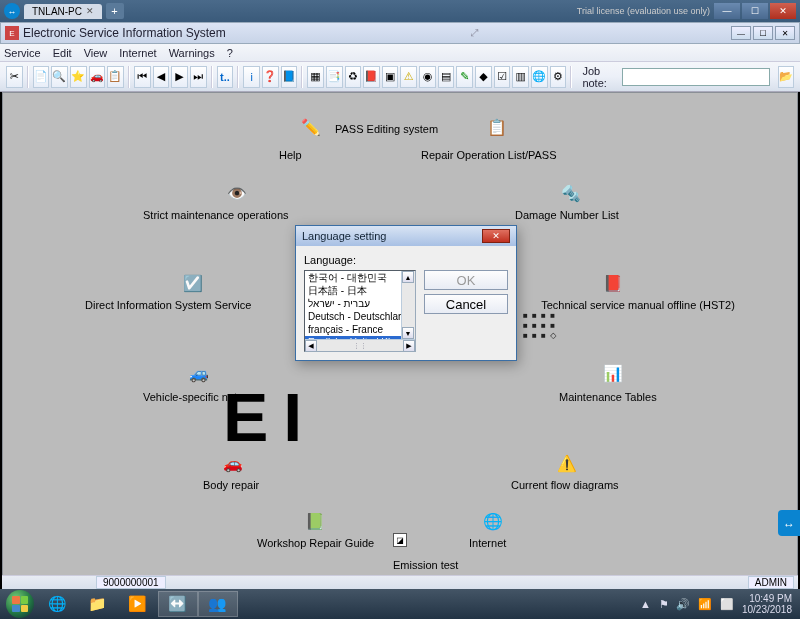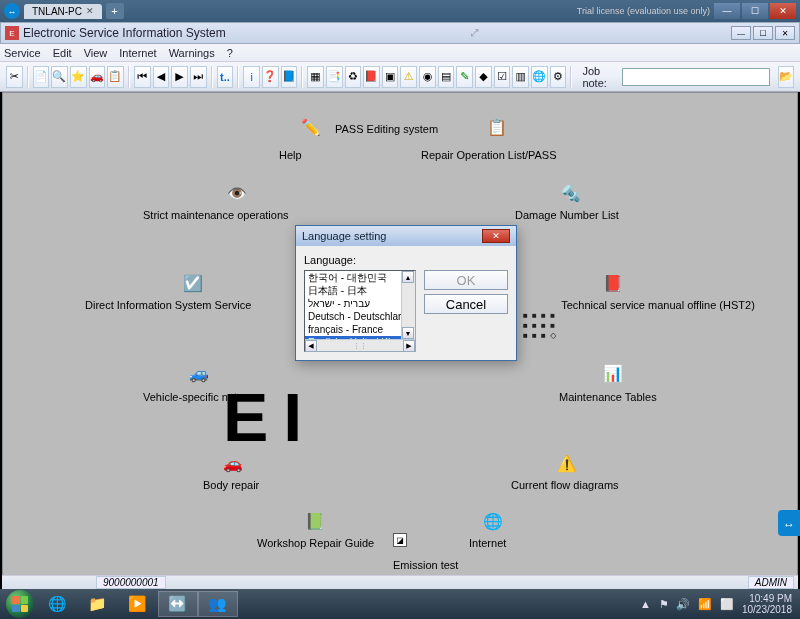--- a/index.html
+++ b/index.html
@@ -36,21 +36,21 @@
   .workspace { position: absolute; top: 92px; left: 2px; right: 2px; bottom: 42px; background: #bbb; border: 1px solid #8a8f96; }
   .wk-item { position: absolute; text-align: center; font-size: 11px; color: #000; }
   .wk-item .ico { width: 24px; height: 24px; margin: 0 auto 2px; display:flex; align-items:center; justify-content:center; font-size: 16px; }
   .wk-label { white-space: nowrap; }
 
   .big-e { position:absolute; left:220px; top:285px; font-family: Arial Black, sans-serif; font-weight: 900; font-size: 68px; color:#000; letter-spacing: -2px;}
 
   .patterns { position:absolute; left:520px; top:295px; font-size: 8px; line-height: 10px; color:#222; letter-spacing: 1px;}
 
   .status-bar { position:absolute; left:2px; right:2px; bottom: 30px; height: 14px; background: linear-gradient(#e8ecf4,#d8e0ec); border-top:1px solid #ccd; display:flex; align-items:center; font-size: 10px; padding: 0 4px;}
-  .status-cell { border:1px solid #bcd; padding: 0 6px; background:#eef;font-style:italic; }
+  .status-cell { border:1px solid #bcd; padding: 0 6px; background:#eef; }
   .status-right { margin-left:auto; }
 
   .dialog { position: absolute; left: 295px; top: 225px; width: 222px; background: #efefef; border: 1px solid #3a6ea5; box-shadow: 2px 4px 12px rgba(0,0,0,.3); }
   .dlg-title { height: 20px; background: linear-gradient(#d8e4f4,#a8c0e4); display:flex; align-items:center; padding: 0 6px; font-size: 11px; color:#123; }
   .dlg-close { margin-left:auto; width: 28px; height: 14px; background: linear-gradient(#e07060,#c03020); color:#fff; display:flex;align-items:center;justify-content:center; font-size:9px; cursor:pointer; border:1px solid #802010;}
   .dlg-body { padding: 8px; }
   .dlg-label { font-size: 11px; margin-bottom: 4px; }
   .dlg-row { display:flex; gap: 8px; }
   .lang-list { width: 126px; height: 82px; border: 1px inset #9ab; background: #fff; font-size: 10px; overflow:hidden; position:relative;}
   .lang-opt { padding: 0 3px; height: 13px; line-height: 13px; white-space: nowrap; overflow:hidden; cursor:pointer;}
@@ -177,21 +177,21 @@
   <div class="wk-item" style="left:178px; top:178px;">
     <div class="ico">☑️</div>
   </div>
   <div class="wk-item" style="left:82px; top:206px;"><span class="wk-label">Direct Information System Service</span></div>
 
   <div class="big-e">E I</div>
 
   <div class="wk-item" style="left:598px; top:178px;">
     <div class="ico" style="color:#c22">📕</div>
   </div>
-  <div class="wk-item" style="left:540px; top:206px; width:230px;"><span class="wk-label" style="white-space:normal">Technical service manual offline (HST2)</span></div>
+  <div class="wk-item" style="left:520px; top:206px; width:230px;"><span class="wk-label" style="white-space:normal">Technical service manual offline (HST2)</span></div>
   <div class="patterns" style="top:218px;">■ ■ ■ ■<br>■ ■ ■ ■<br>■ ■ ■ ◇</div>
 
   <div class="wk-item" style="left:184px; top:268px;">
     <div class="ico">🚙</div>
   </div>
   <div class="wk-item" style="left:140px; top:298px;"><span class="wk-label">Vehicle-specific notes</span></div>
 
   <div class="wk-item" style="left:598px; top:268px;">
     <div class="ico">📊</div>
   </div>

